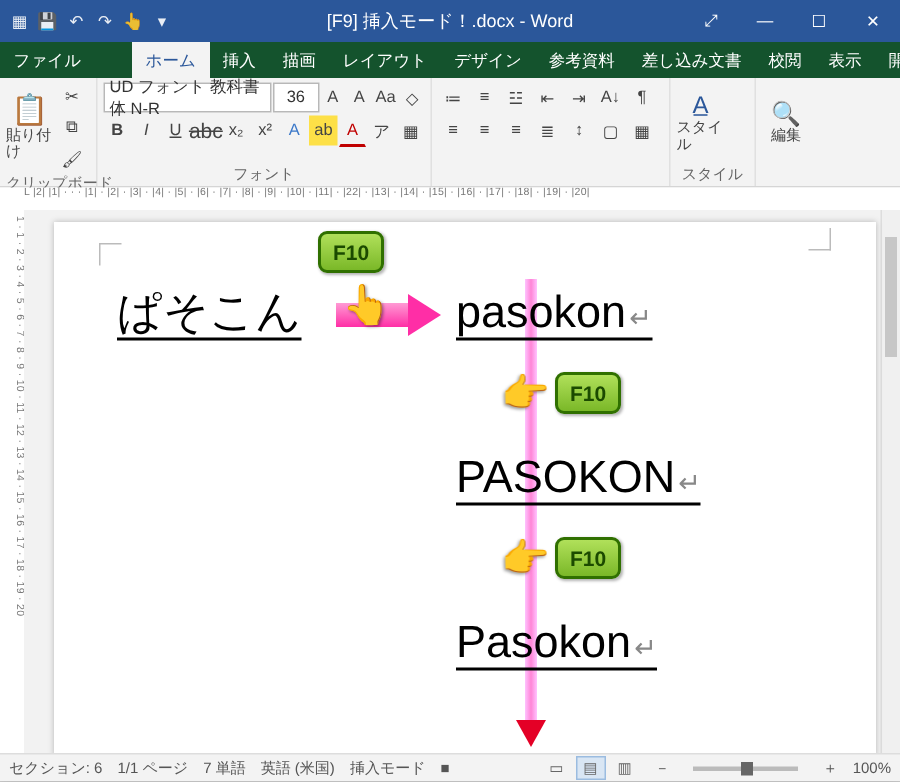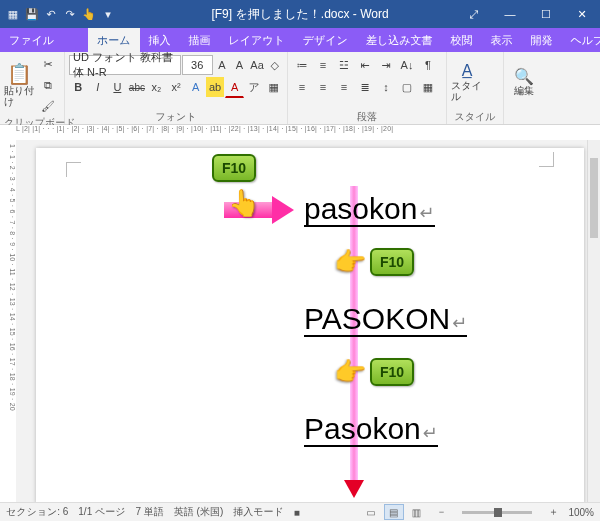--- a/index.html
+++ b/index.html
@@ -7,21 +7,21 @@
 
   
   .titlebar{height:28px;background:#2b579a;color:#fff;display:flex;align-items:center;position:relative;}
   .titlebar .left-icons{display:flex;align-items:center;gap:5px;padding-left:6px;}
   .titlebar .icon{width:14px;height:14px;display:flex;align-items:center;justify-content:center;opacity:.9;}
   .titlebar .title{position:absolute;left:0;right:0;text-align:center;font-size:12px;white-space:nowrap;pointer-events:none;}
   .titlebar .win-ctrls{position:absolute;right:0;top:0;height:28px;display:flex;}
   .titlebar .win-ctrls div{width:36px;display:flex;align-items:center;justify-content:center;}
 
   
-  .tabs{height:24px;background:#8b5cf6;display:flex;align-items:stretch;color:#fff;font-size:11px;}
+  .tabs{height:24px;background:#14532d;display:flex;align-items:stretch;color:#fff;font-size:11px;}
   .tab{padding:0 9px;display:flex;align-items:center;cursor:pointer;white-space:nowrap;}
   .tab.active{background:#f3f3f3;color:#2b579a;margin-left:25px;}
   .tab.file{color:#fff;}
 
   
   .ribbon{height:72px;background:#f3f3f3;border-bottom:1px solid #d5d5d5;display:flex;align-items:stretch;}
   .group{border-right:1px solid #e0e0e0;display:flex;flex-direction:column;justify-content:space-between;padding:2px 4px 0 4px;position:relative;min-width:0;}
   .group-label{font-size:10px;color:#666;text-align:center;height:14px;line-height:14px;white-space:nowrap;}
   .group-body{flex:1;display:flex;align-items:center;gap:2px;}
   .btn-lg{width:32px;height:46px;display:flex;flex-direction:column;align-items:center;justify-content:center;font-size:10px;line-height:1.1;color:#444;}
@@ -70,36 +70,37 @@
 
   <div class="titlebar">
     <div class="left-icons">
       <span class="icon">▦</span>
       <span class="icon">💾</span>
       <span class="icon">↶</span>
       <span class="icon">↷</span>
       <span class="icon">👆</span>
       <span class="icon">▾</span>
     </div>
-    <div class="title">[F9] を押しました！.docx - Word</div>
+    <div class="title">[F9] 挿入モード！.docx - Word</div>
     <div class="win-ctrls">
       <div>⤢</div>
       <div>—</div>
       <div>☐</div>
       <div>✕</div>
     </div>
   </div>
 
   <div class="tabs">
     <div class="tab file">ファイル</div>
     <div class="tab active">ホーム</div>
     <div class="tab">挿入</div>
     <div class="tab">描画</div>
     <div class="tab">レイアウト</div>
     <div class="tab">デザイン</div>
+    <div class="tab">参考資料</div>
     <div class="tab">差し込み文書</div>
     <div class="tab">校閲</div>
     <div class="tab">表示</div>
     <div class="tab">開発</div>
     <div class="tab">ヘルプ</div>
 
   </div>
 
   <div class="ribbon">
 
@@ -125,21 +126,21 @@
           <div class="sel" style="width:28px;justify-content:center;text-align:right;">36</div>
           <span class="mini">A</span>
           <span class="mini">A</span>
           <span class="mini">Aa</span>
           <span class="mini">◇</span>
         </div>
         <div class="row">
           <span class="mini" style="font-weight:bold;">B</span>
           <span class="mini" style="font-style:italic;">I</span>
           <span class="mini" style="text-decoration:underline;">U</span>
-          <span class="mini" style="text-decoration:line-through;font-size:10px;">abc</span>
+          <span class="mini" style="text-decoration:line-through;font-size:14px;">abc</span>
           <span class="mini">x₂</span>
           <span class="mini">x²</span>
           <span class="mini" style="color:#3b78c9;">A</span>
           <span class="mini" style="background:#fde047;">ab</span>
           <span class="mini" style="color:#c00000;border-bottom:2px solid #c00000;">A</span>
           <span class="mini">ア</span>
           <span class="mini">▦</span>
         </div>
       </div>
       <div class="group-label">フォント</div>
@@ -159,21 +160,20 @@
         <div class="row">
           <span class="mini">≡</span>
           <span class="mini">≡</span>
           <span class="mini">≡</span>
           <span class="mini">≣</span>
           <span class="mini">↕</span>
           <span class="mini">▢</span>
           <span class="mini">▦</span>
         </div>
       </div>
-      <div class="group-label">段落</div>
     </div>
 
     <div class="group" style="width:48px;">
       <div class="group-body">
           <div class="btn-lg">
         <span style="font-size:16px;color:#2b579a;">A̲</span>
         <span>スタイル</span>
       </div>
         </div>
       <div class="group-label">スタイル</div>
@@ -195,20 +195,23 @@
   <div class="ruler-v">1 · 1 · 2 · 3 · 4 · 5 · 6 · 7 · 8 · 9 · 10 · 11 · 12 · 13 · 14 · 15 · 16 · 17 · 18 · 19 · 20</div>
 
   <div class="doc-wrap">
     <div class="scroll-v">
         <div class="thumb"></div>
       </div>
     <div class="page">
       <span class="mark" style="left:30px;top:14px;"></span>
       <span class="mark br" style="right:30px;top:4px;"></span>
 
+      <div class="txt jp" style="left:42px;top:44px;">
+        <span>ぱそこん</span>
+      </div>
 
       <div class="harrow-body" style="left:188px;top:54px;width:48px;"></div>
       <div class="harrow-head" style="left:236px;top:48px;"></div>
 
       <div class="vbar" style="left:314px;top:38px;height:296px;"></div>
       <div class="varrow" style="left:308px;top:332px;"></div>
 
       <div class="txt" style="left:268px;top:44px;">
         <span>pasokon</span><span class="ret">↵</span>
       </div>

